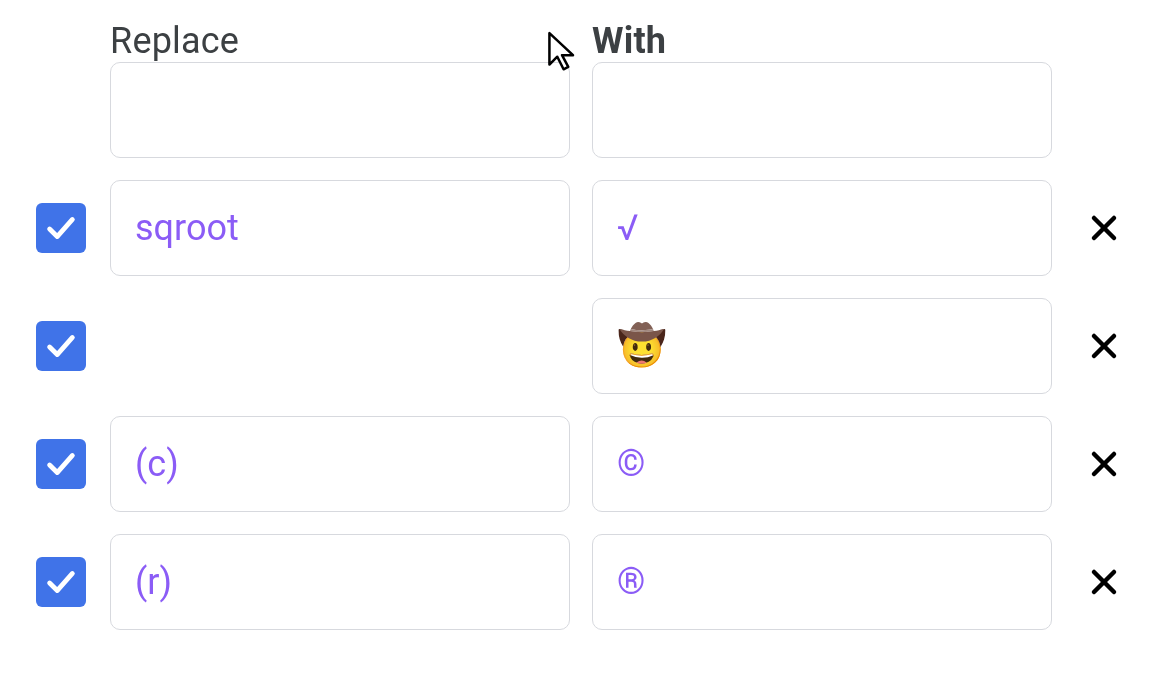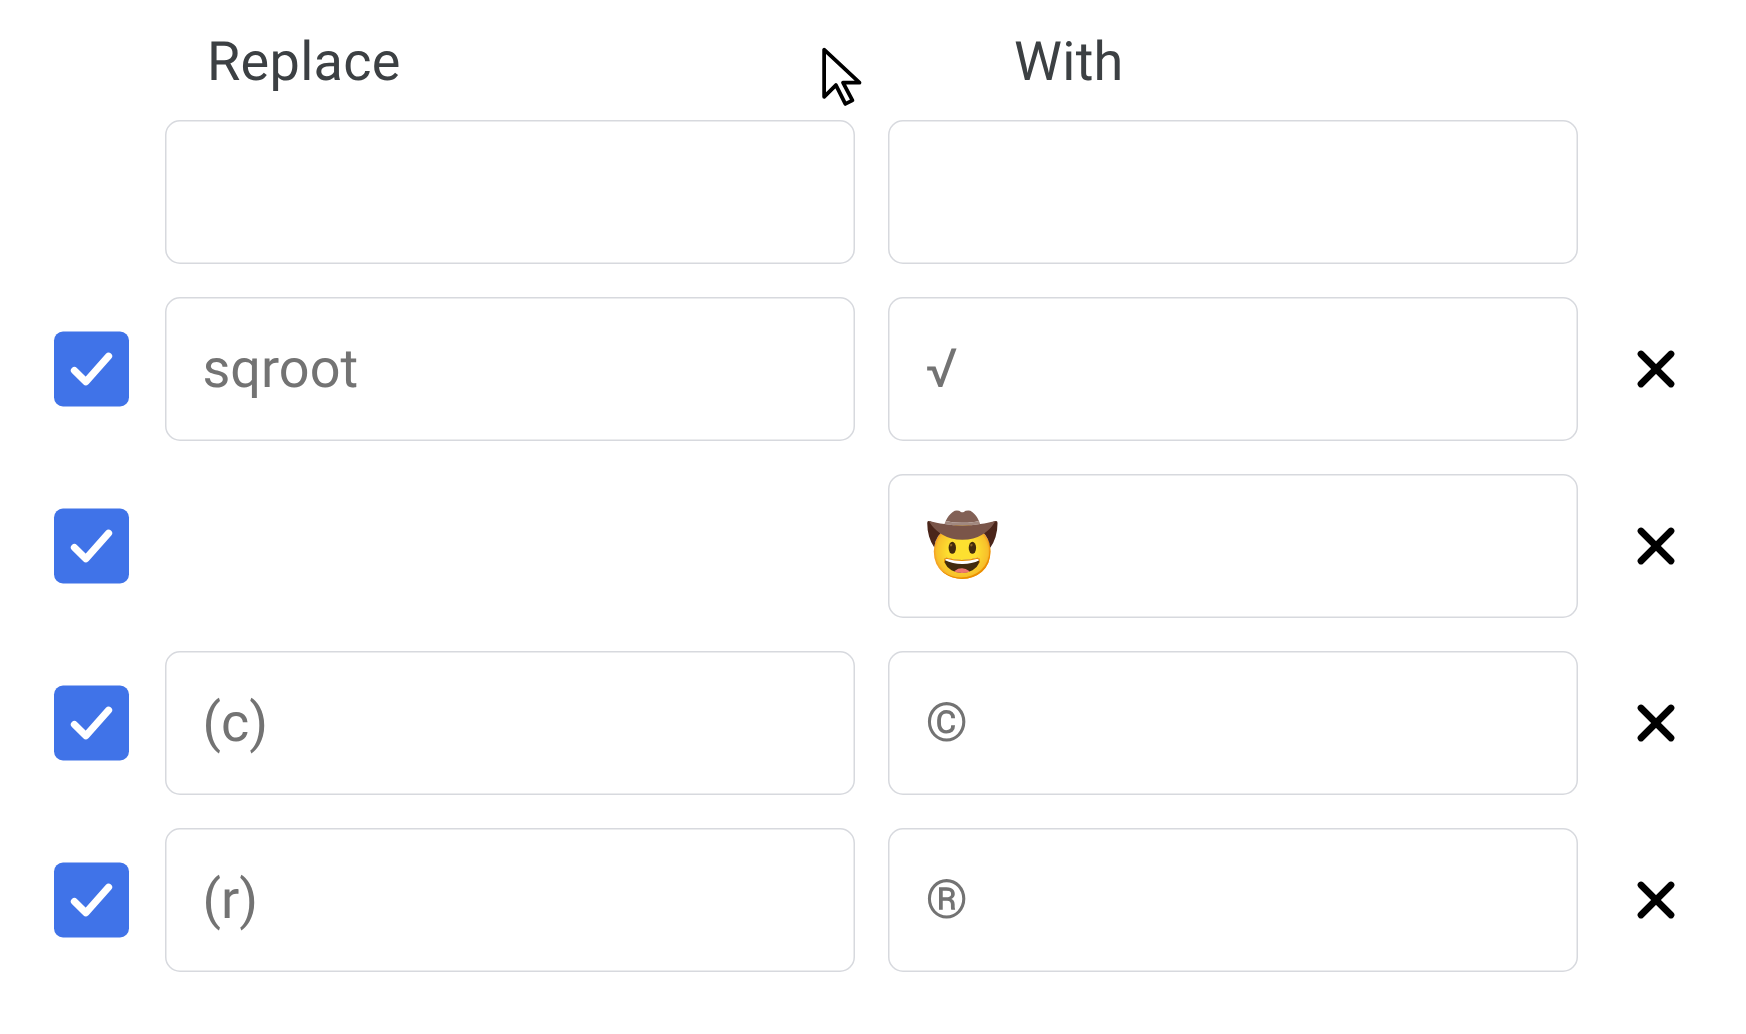--- a/index.html
+++ b/index.html
@@ -13,34 +13,33 @@
       padding: 20px 30px;
       width: 1164px;
     }
     .container {
       width: 100%;
     }
     .header-row {
       display: grid;
       grid-template-columns: 80px 460px 22px 460px 80px;
       align-items: center;
-      margin-bottom: 18px;
-      gap: 28px;
     }
     .header-label {
       font-size: 36px;
       color: #3c4043;
       font-weight: 400;
       letter-spacing: 0.2px;
     }
     .header-replace {
       grid-column: 2;
     }
     .header-with {
       grid-column: 4;
+      font-weight: bold;
     }
     .row {
       display: grid;
       grid-template-columns: 80px 460px 22px 460px 80px;
       align-items: center;
       margin-bottom: 22px;
     }
     .checkbox-cell {
       grid-column: 1;
       display: flex;
@@ -82,21 +81,21 @@
       fill: none;
       stroke-linecap: round;
       stroke-linejoin: round;
     }
     .input-box {
       width: 100%;
       height: 96px;
       border: 1.5px solid #d7d9de;
       border-radius: 10px;
       font-size: 36px;
-      color: #737373;
+      color: #8b5cf6;
       padding: 0 24px;
       display: flex;
       align-items: center;
       background: #fff;
       font-family: inherit;
       outline: none;
     }
     .input-box.tall {
       height: 96px;
     }

